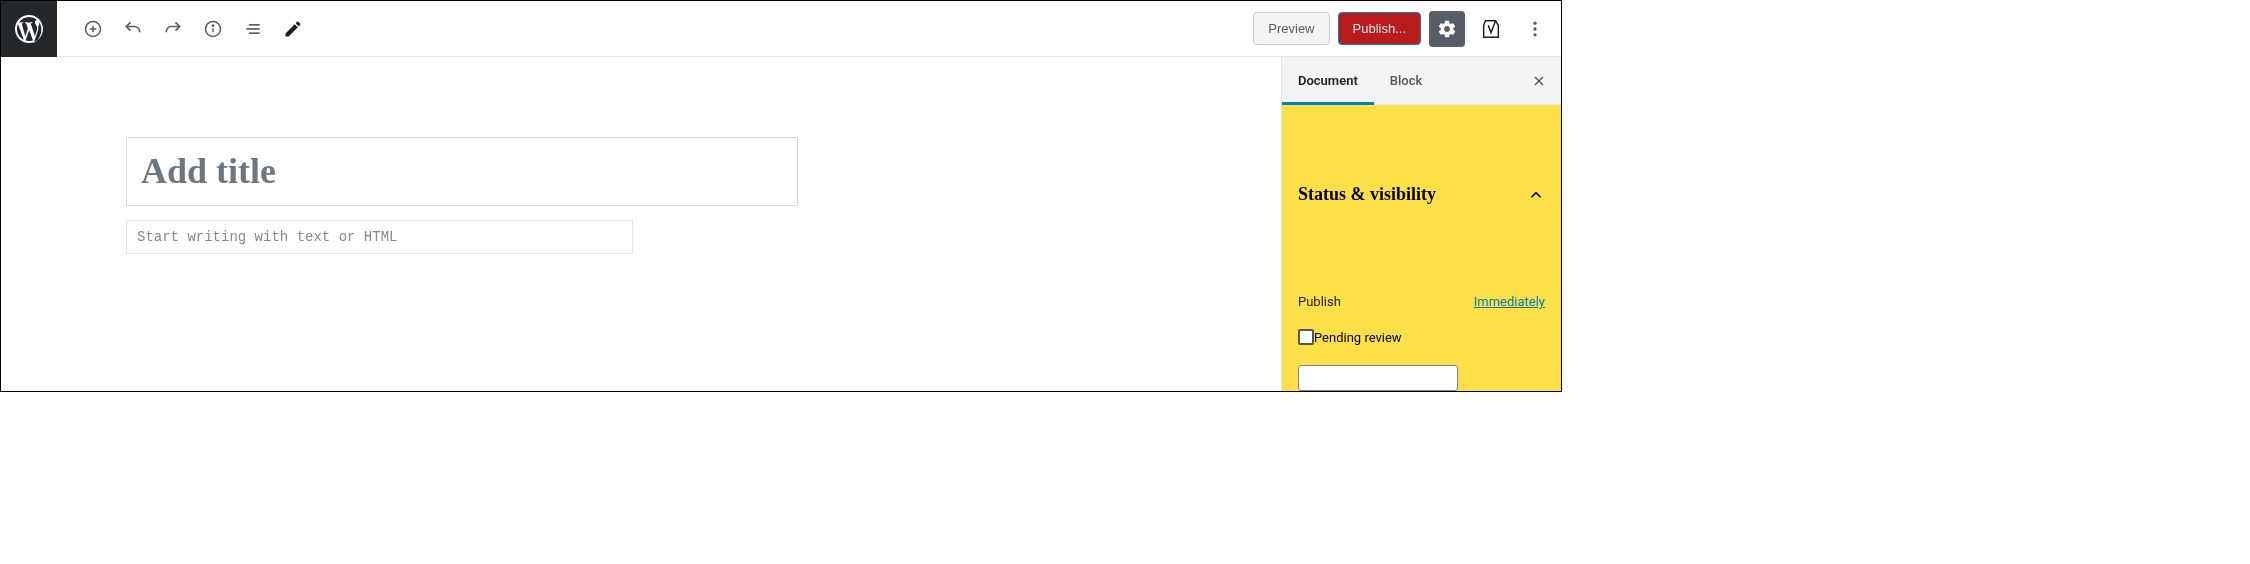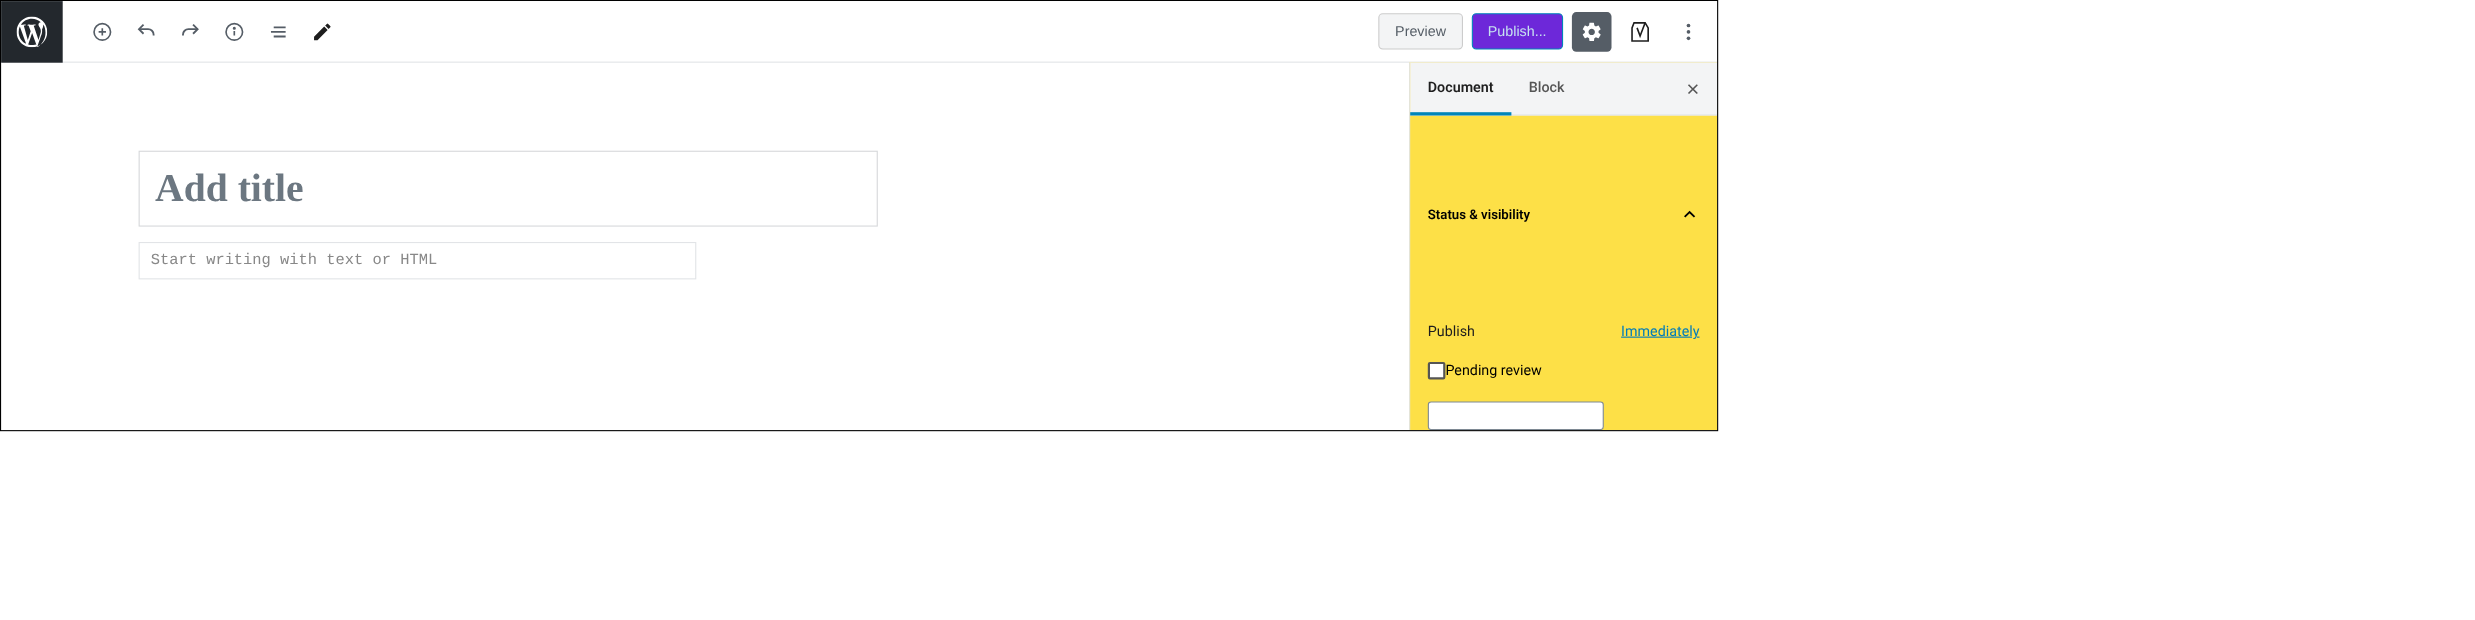--- a/index.html
+++ b/index.html
@@ -55,21 +55,21 @@
   .btn-preview {
     background: #f3f4f5;
     border: 1px solid #ccc;
     color: #555d66;
     padding: 8px 14px;
     font-size: 13px;
     border-radius: 4px;
     cursor: pointer;
   }
   .btn-publish {
-    background: #6d28d9;
+    background: #b91c1c;
     border: 1px solid #0085ba;
     color: #c6e2f0;
     padding: 8px 14px;
     font-size: 13px;
     border-radius: 4px;
     cursor: pointer;
   }
   .btn-square {
     width: 36px;
     height: 36px;
@@ -169,23 +169,24 @@
     font-size: 18px;
     line-height: 1;
     display: flex;
     align-items: center;
   }
   .panel-header {
     display: flex;
     justify-content: space-between;
     align-items: center;
     padding: 14px 16px;
-    font-size: 12px;
+    font-size: 18px;
     font-weight: 600;
     cursor: pointer;
+    font-family: Liberation Serif, serif;
   }
   .panel-body {
     padding: 0 16px;
   }
   .panel-row {
     display: flex;
     justify-content: space-between;
     align-items: center;
     padding: 10px 0;
     font-size: 13px;

